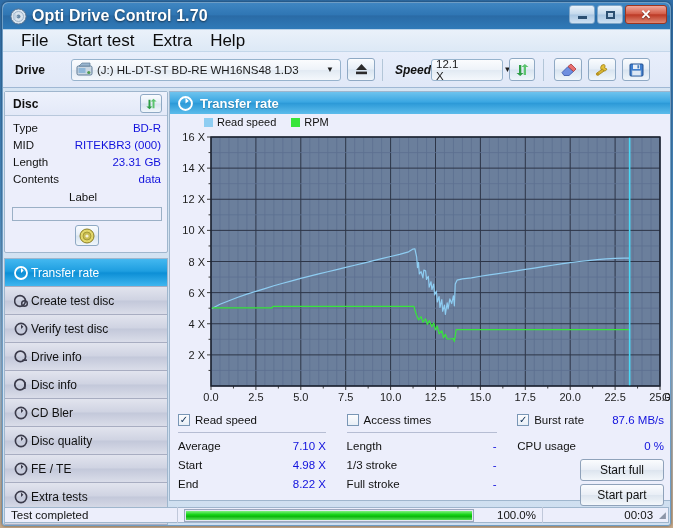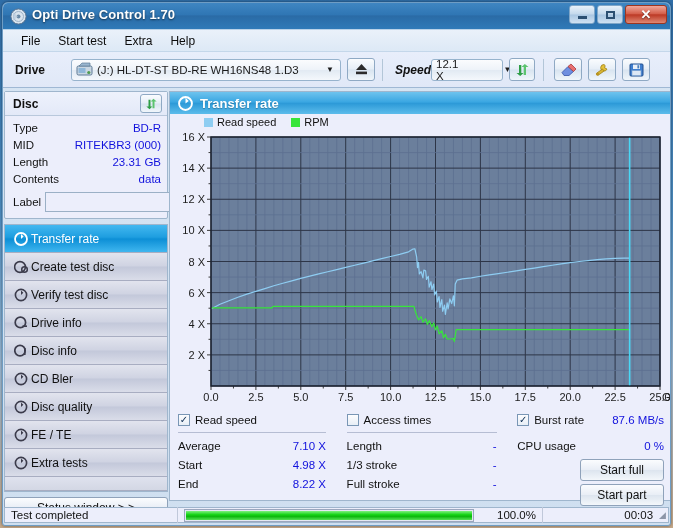--- a/index.html
+++ b/index.html
@@ -33,21 +33,21 @@
     background: linear-gradient(180deg,#3f86c2 0%,#2f76b4 45%,#2a6ba6 50%,#2f7ab8 100%);
     border-bottom: 1px solid #b9d2e8;
     border-radius: 4px 4px 0 0;
   }
   .title-icon {
     position: absolute; left: 7px; top: 5px;
     width: 17px; height: 17px;
   }
   .title-text {
     position: absolute; left: 29px; top: 4px;
-    font-size: 13px; font-weight: bold; color: #fff;
+    font-size: 16px; font-weight: bold; color: #fff;
     text-shadow: 0 1px 2px rgba(0,0,0,.55);
     letter-spacing: .1px;
   }
   .win-btns { position: absolute; right: 3px; top: 2px; display: flex; gap: 2px; }
   .win-btn {
     width: 26px; height: 19px;
     border: 1px solid #7fa6c8;
     border-radius: 3px;
     background: linear-gradient(180deg,#e9f2fa 0%,#c3d8ec 48%,#a9c6e2 52%,#cfe1f2 100%);
     display: flex; align-items: center; justify-content: center;
@@ -64,21 +64,21 @@
 
   
   .menubar {
     height: 22px;
     background: linear-gradient(180deg,#eaf1fa 0%,#dde9f6 100%);
     display: flex; align-items: center;
     padding-left: 9px;
     border-bottom: 1px solid #c4d7ea;
   }
   .menu-item {
-    font-size: 12px; color: #0c0c0c;
+    font-size: 17px; color: #0c0c0c;
     padding: 2px 9px;
     cursor: default;
     text-align: center;
   }
 
   
   .drivebar {
     position: relative;
     height: 36px;
     background: linear-gradient(180deg,#e8eefb 0%,#e0e8f7 100%);
@@ -127,21 +127,21 @@
     display: flex; align-items: center;
     padding-left: 8px;
   }
   .disc-rows {
     padding: 4px 6px 6px 8px;
     font-size: 11.5px;
   }
   .drow { display: flex; justify-content: space-between; line-height: 17px; }
   .dkey { color: #121212; }
   .dval { color: #1111dd; font-weight: normal; }
-  .label-row { display: flex; align-items: center; margin-top: 3px; gap: 4px; }
+  .label-row { display: flex; align-items: center; margin-top: 3px; gap: 4px; flex-direction: column; }
   .label-input {
     flex: 1; height: 20px;
     border: 1px solid #9bb0c6;
     background: #eceefb;
     font-size: 11px;
     padding: 0 3px;
     color: #111;
     font-family: "Liberation Sans", sans-serif;
   }
 

